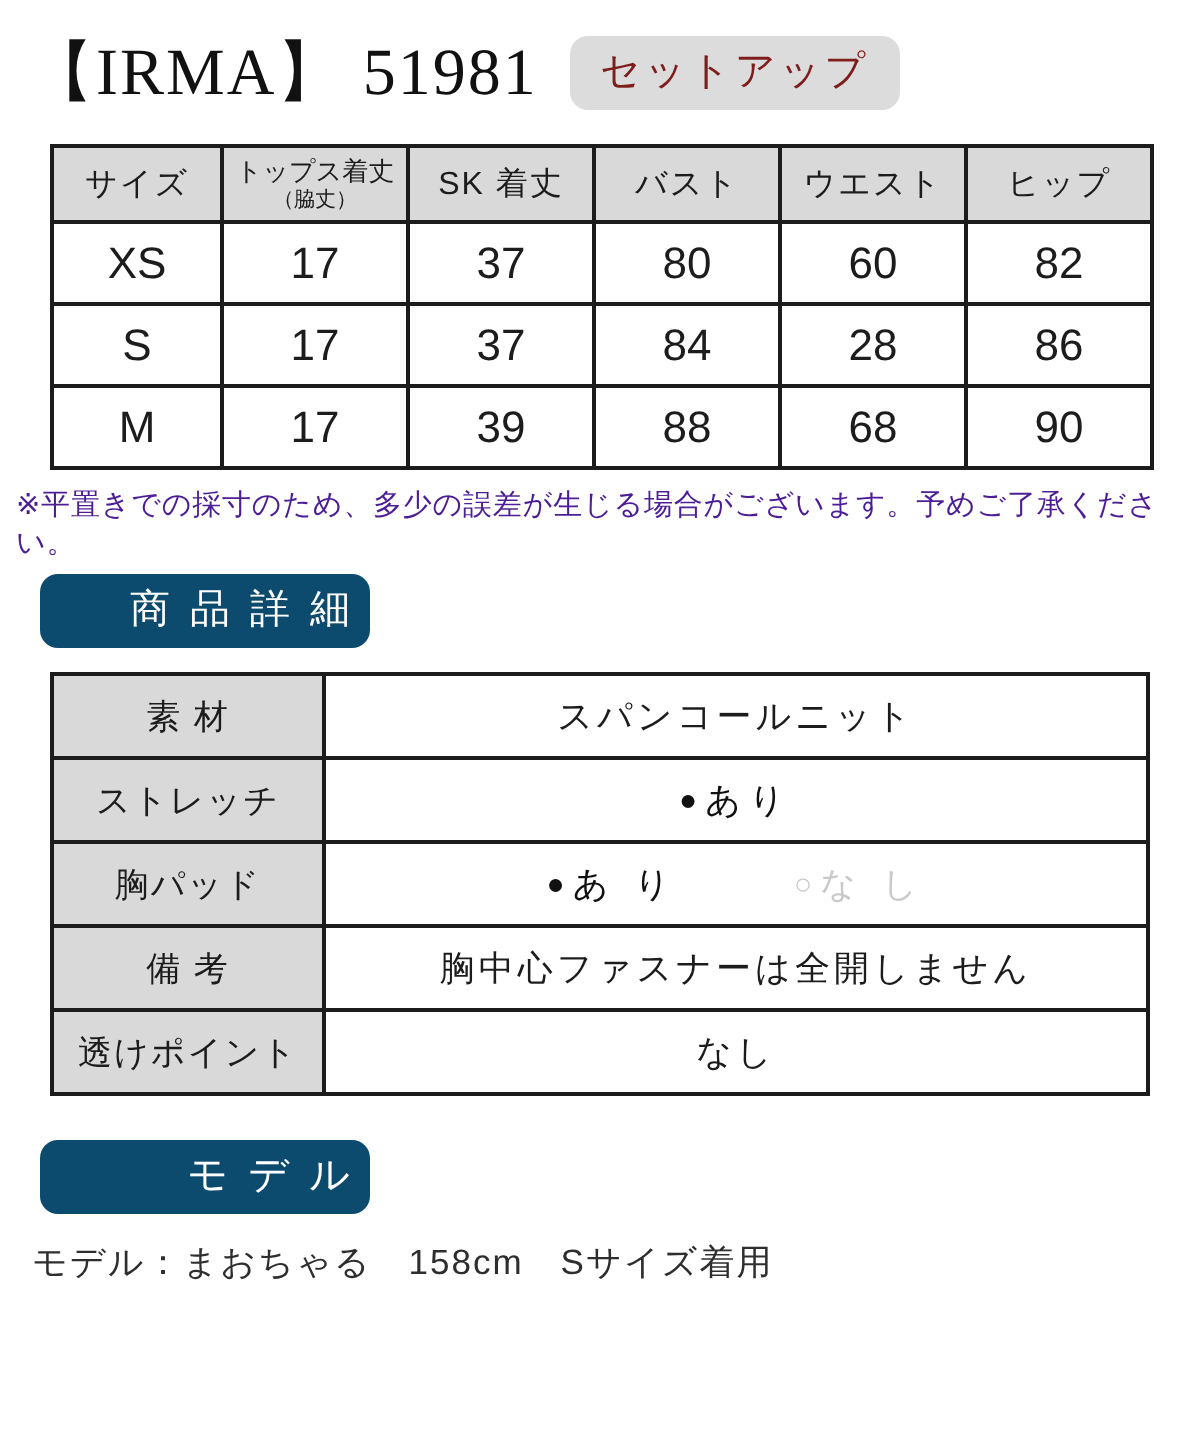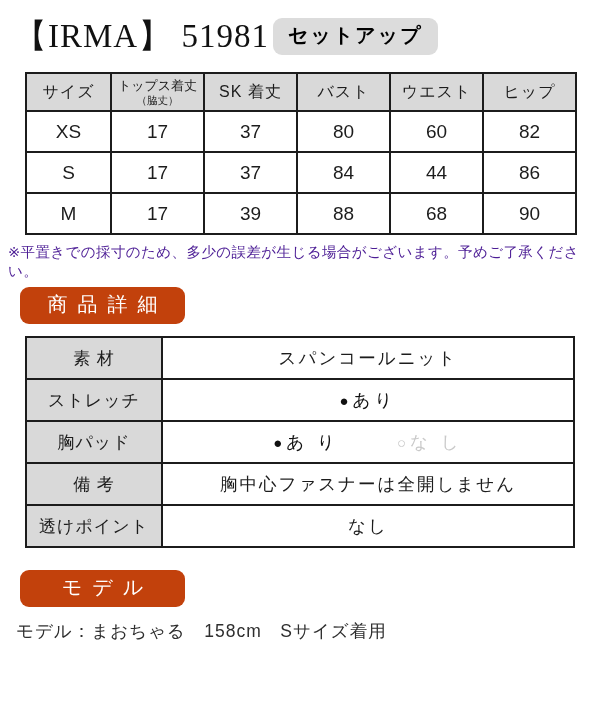--- a/index.html
+++ b/index.html
@@ -3,48 +3,48 @@
 <meta charset="utf-8">
 <style>
   * { margin:0; padding:0; box-sizing:border-box; }
   html,body { width:600px; height:720px; background:#ffffff; overflow:hidden; }
   body {
     font-family:"Liberation Sans","DejaVu Sans",sans-serif;
     color:#1c1c1c;
   }
 
   
-  .title-row{ display:flex; align-items:center; gap:4px; margin:16px 0 0 14px; height:40px;text-align:right; }
+  .title-row{ display:flex; align-items:center; gap:16px; margin:16px 0 0 14px; height:40px;text-align:right; }
   .product-title{
     font-family:"Liberation Serif","DejaVu Serif",serif;
     font-size:33px; letter-spacing:1px; color:#111;
   }
   .setup-badge{
-    background:#dcdcdc; color:#000000; font-size:20px;
-    padding:4px 15px 6px 15px; border-radius:9px; letter-spacing:2px;font-weight:bold;
+    background:#dcdcdc; color:#7f1d1d; font-size:20px;
+    padding:4px 15px 6px 15px; border-radius:9px; letter-spacing:2px;
   }
 
   
   table{ border-collapse:collapse; table-layout:fixed; }
   .size-table{ margin:16px 0 0 25px; width:550px; }
   .size-table th,.size-table td{
     border:2px solid #1c1c1c; text-align:center; vertical-align:middle; padding:0;
   }
   .size-table th{ background:#d9d9d9; font-weight:400; height:38px; }
   .size-table th .main{ font-size:16px; letter-spacing:1px; }
   .size-table th .main.small{ font-size:13px; letter-spacing:0; }
   .size-table th .sub{ font-size:10.5px; line-height:1.1; letter-spacing:0; }
-  .size-table td{ height:41px; font-size:19px; }
+  .size-table td{ height:41px; font-size:22px; }
 
   .note{ margin:8px 0 0 8px; font-size:14.5px; letter-spacing:0.4px; color:#4c1d95; }
 
   
   .section-badge{
-    display:block; width:165px; text-align:center;
-    background:#c2410c; color:#ffffff; font-size:20px;
+    display:block; width:165px; text-align:right;
+    background:#0c4a6e; color:#ffffff; font-size:20px;
     letter-spacing:10px; padding:4px 0 6px 10px; border-radius:9px;
   }
   .badge-product{ margin:6px 0 0 20px; }
   .badge-model{ margin:22px 0 0 20px; }
 
   
   .details-table{ margin:12px 0 0 25px; width:550px; }
   .details-table td{ border:2px solid #1c1c1c; height:42px; vertical-align:middle; }
   .dt-label{
     background:#d9d9d9; width:136px; text-align:center;
@@ -105,21 +105,21 @@
         <td>37</td>
         <td>80</td>
         <td>60</td>
         <td>82</td>
       </tr>
       <tr>
         <td>S</td>
         <td>17</td>
         <td>37</td>
         <td>84</td>
-        <td>44</td>
+        <td>28</td>
         <td>86</td>
       </tr>
       <tr>
         <td>M</td>
         <td>17</td>
         <td>39</td>
         <td>88</td>
         <td>68</td>
         <td>90</td>
       </tr>

